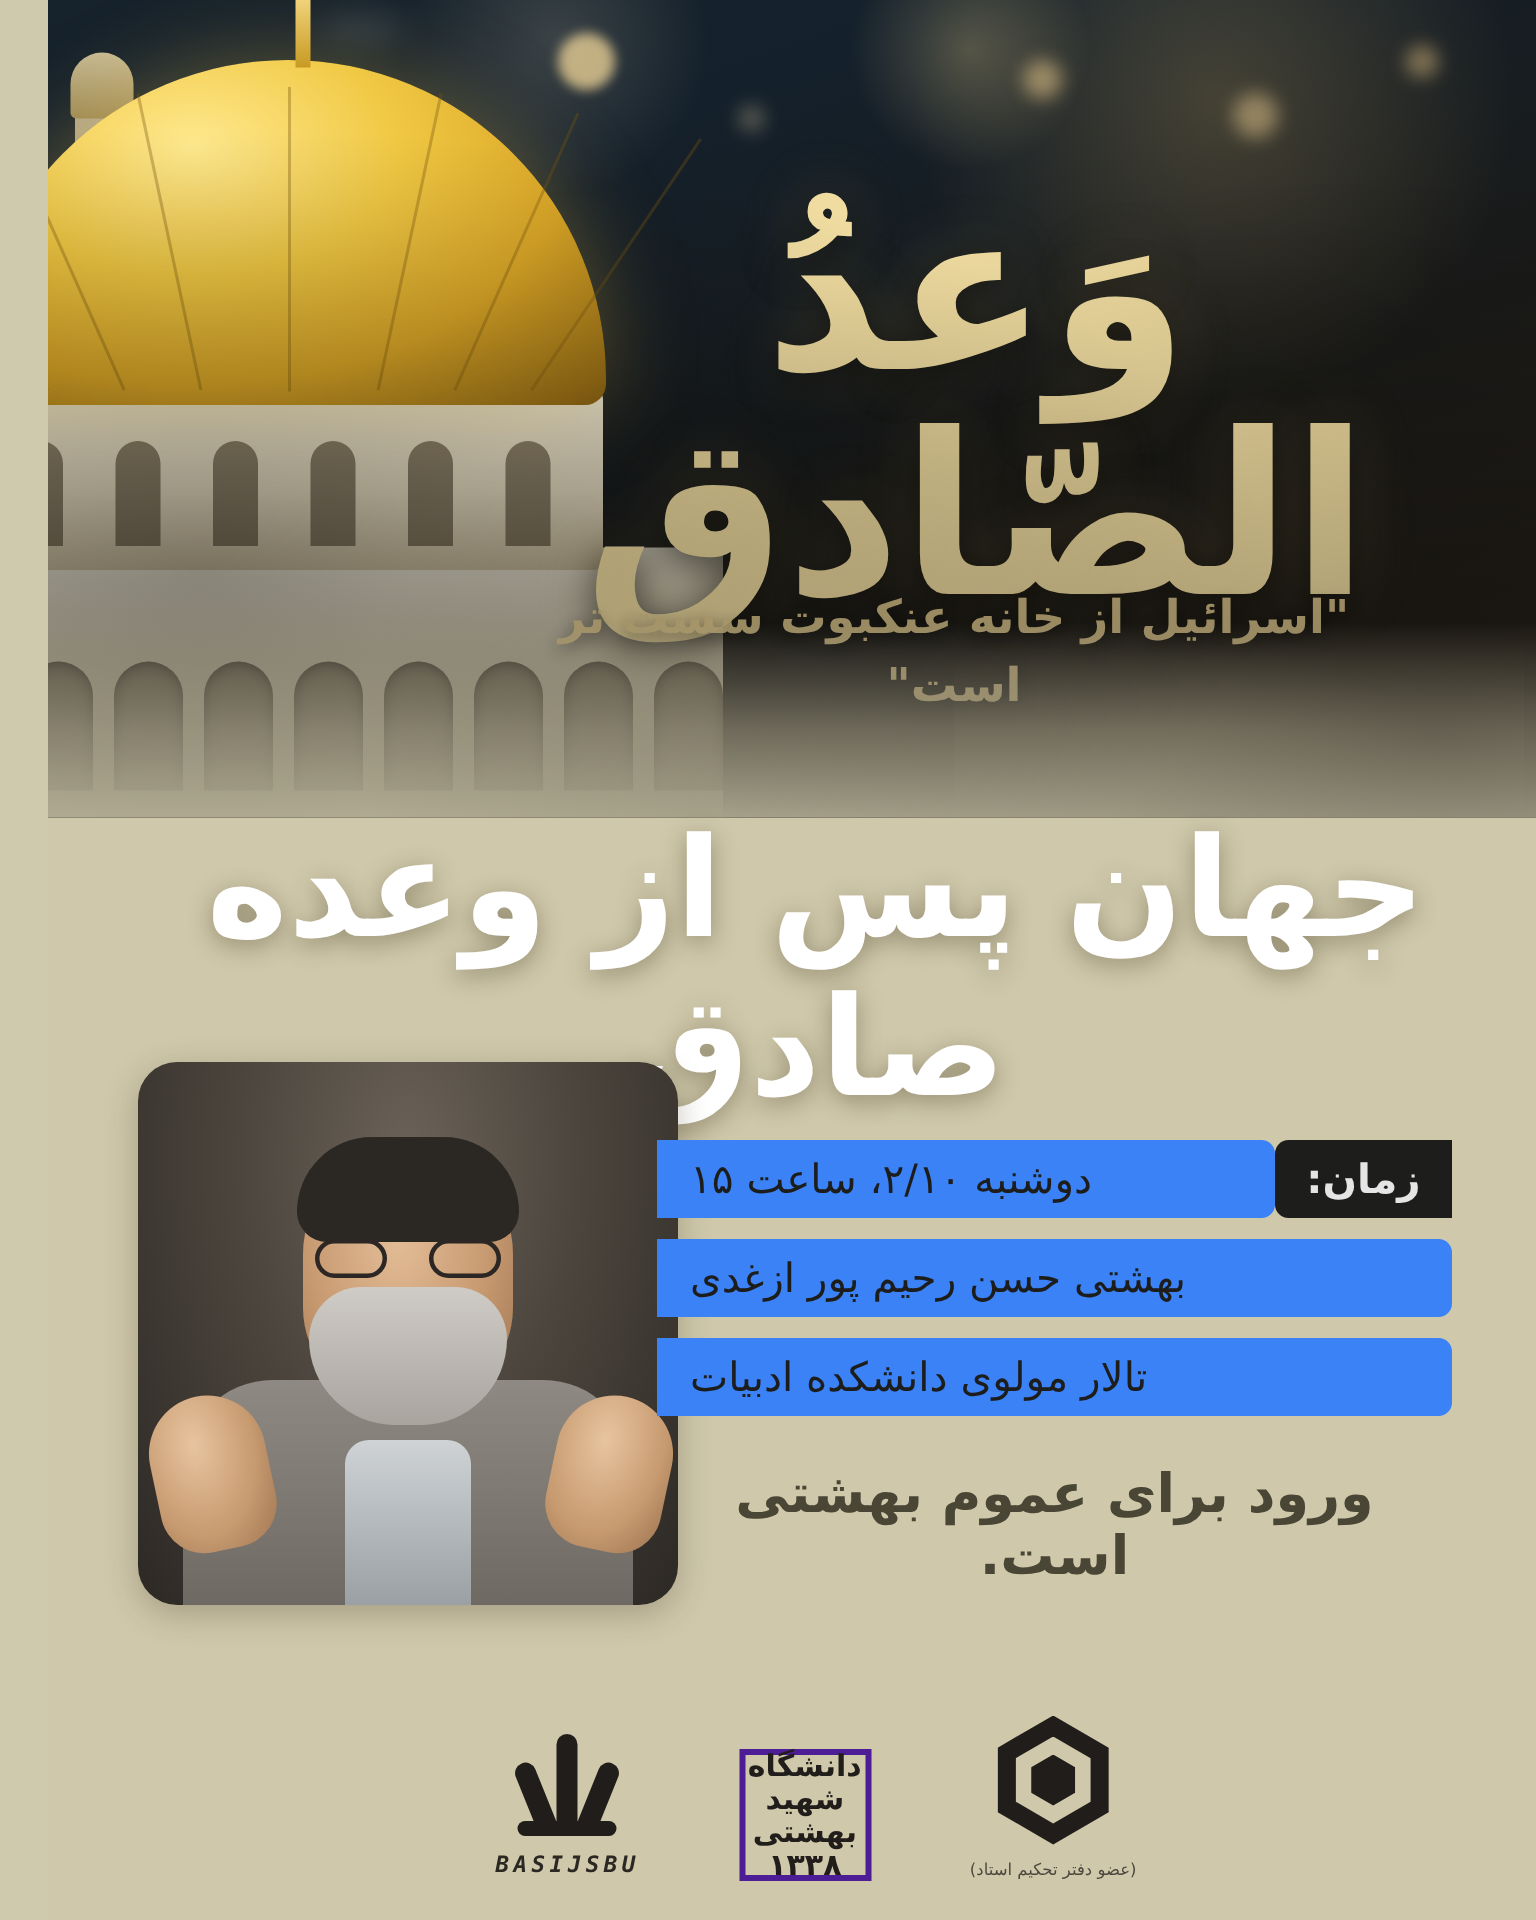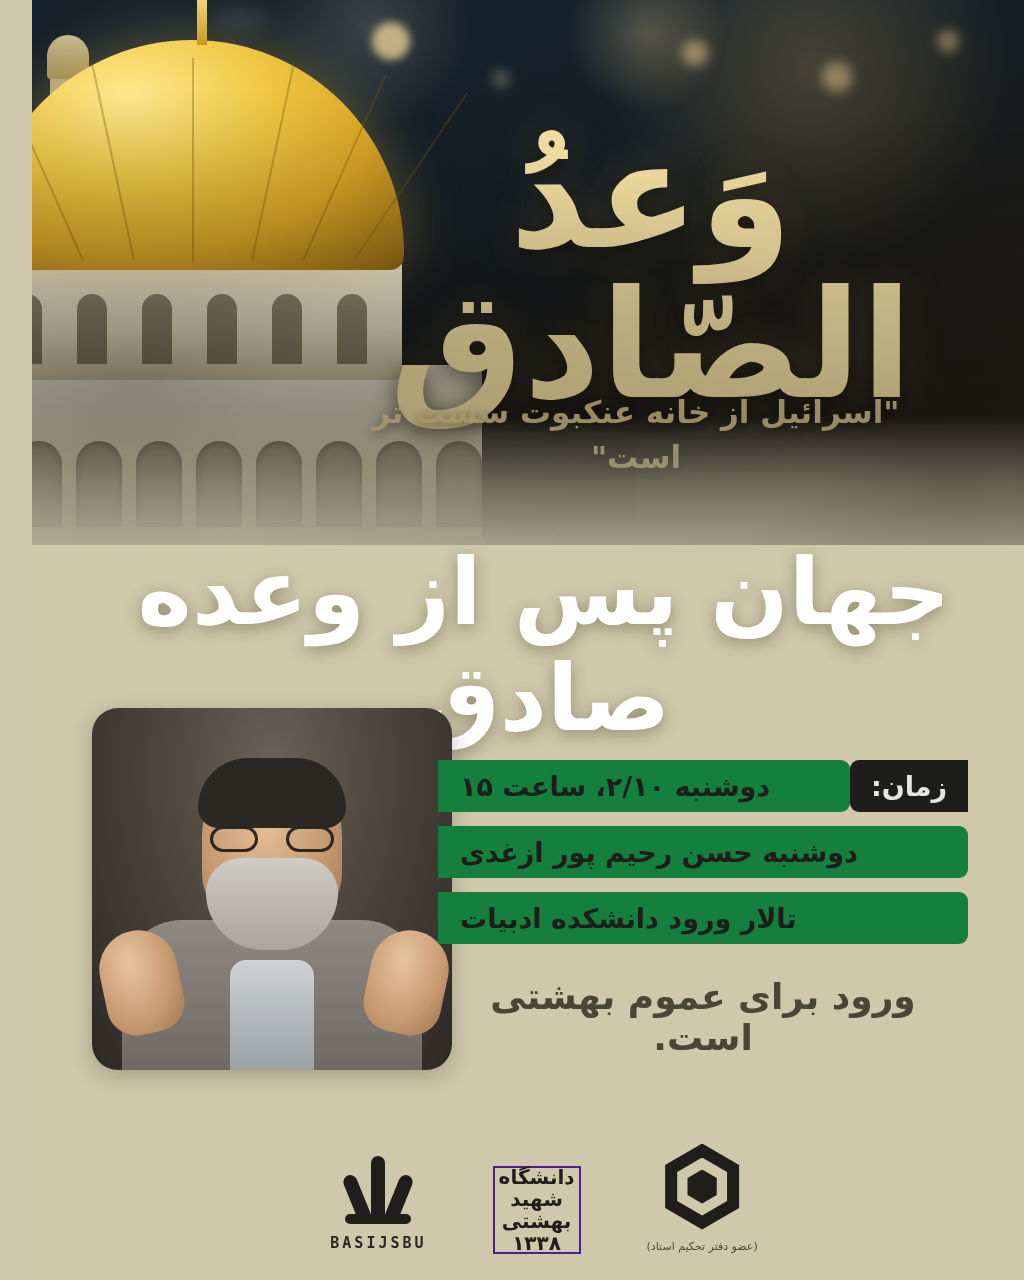--- a/index.html
+++ b/index.html
@@ -170,23 +170,23 @@
   .info-label{
     background:#1d1d1b;
     color:#e5e5e5;
     font-size:27px; font-weight:700;
     display:flex; align-items:center; justify-content:center;
     padding:0 18px;
     min-width:118px;
     border-radius:9px 0 0 9px;
   }
   .info-value{
-    background:#15803d;
+    background:#3b82f6;
     color:#1d1d1b;
-    font-size:27px; font-weight:700;
+    font-size:27px; font-weight:400;
     display:flex; align-items:center; justify-content:flex-end;
     padding:0 22px;
     flex:1;
     border-radius:0 9px 9px 0;
   }
   .free-note{
     margin-top:32px;
     text-align:center;
     font-size:36px;
     font-weight:700;
@@ -263,31 +263,31 @@
   .logo{
     display:flex; flex-direction:column; align-items:center; gap:8px;
     color:#2b2823;
   }
   .logo-mark{
     width:88px; height:88px;
     display:flex; align-items:center; justify-content:center;
     font-size:54px; font-weight:700; color:#201d1a;
   }
   .logo-mark.box{
-    border:2px solid #4c1d95;
+    border:4px solid #4c1d95;
     font-size:20px; line-height:1.1; text-align:center; padding:4px;
   }
   .logo-caption{
     font-size:16px; font-weight:700; text-align:center; line-height:1.4;
     color:#2b2823;
   }
   .logo-caption small{ display:block; font-size:11px; font-weight:400; opacity:.8; }
   .logo-caption.mono{
     font-family:"DejaVu Sans Mono", monospace;
-    letter-spacing:3px; font-size:15px;
+    letter-spacing:3px; font-size:15px;font-style:italic;
   }
   .web-hex{
     width:86px; height:86px;
     background:#201d1a;
     clip-path: polygon(50% 0%, 93% 25%, 93% 75%, 50% 100%, 7% 75%, 7% 25%);
     position:relative;
   }
   .web-hex::after{
     content:"";
     position:absolute; inset:14px;
@@ -388,25 +388,25 @@
   </div>
 
   <div class="info">
 
     <div class="info-row">
       <div class="info-label">زمان:</div>
       <div class="info-value">دوشنبه ۲/۱۰، ساعت ۱۵</div>
     </div>
 
     <div class="info-row">
-      <div class="info-value">دوشنبه حسن رحیم پور ازغدی</div>
+      <div class="info-value">بهشتی حسن رحیم پور ازغدی</div>
     </div>
 
     <div class="info-row">
-      <div class="info-value">تالار ورود دانشکده ادبیات</div>
+      <div class="info-value">تالار مولوی دانشکده ادبیات</div>
     </div>
 
     <div class="free-note">ورود برای عموم بهشتی است.</div>
   </div>
 
   <div class="logos">
 
     <div class="logo">
       <div class="logo-mark">
         <div class="web-hex"></div>

